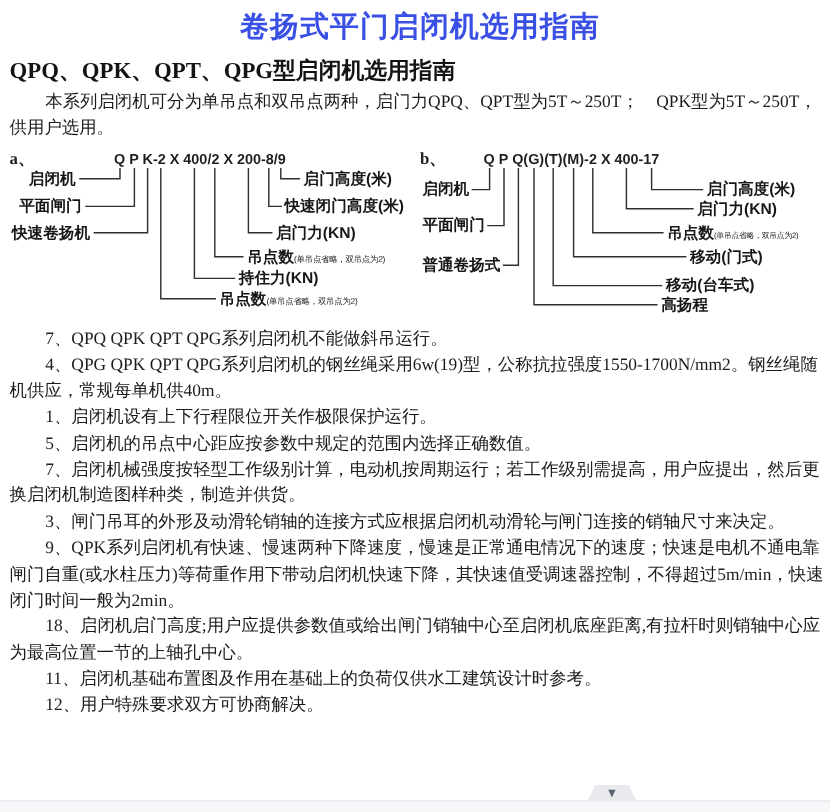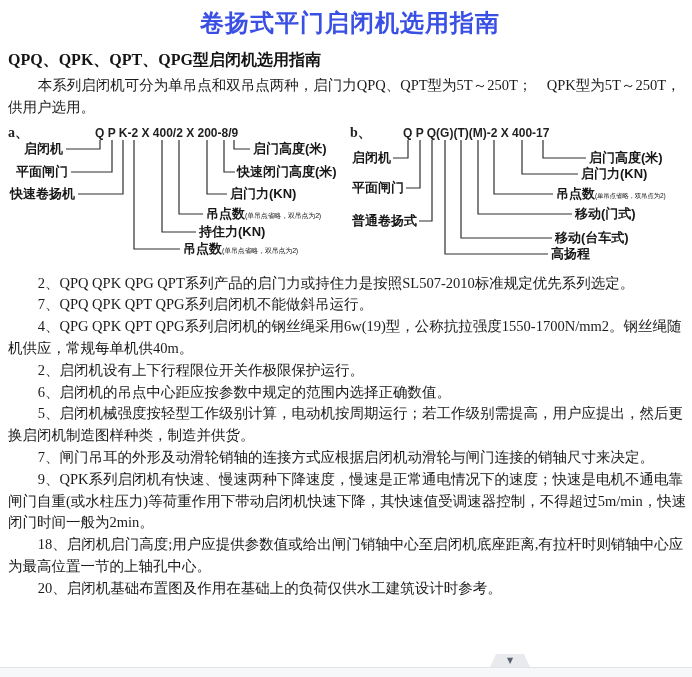--- a/index.html
+++ b/index.html
@@ -7,21 +7,21 @@
     width:692px;height:677px;background:#ffffff;position:relative;overflow:hidden;
     font-family:"Liberation Sans","DejaVu Sans",sans-serif;color:#1c1c1e;
   }
   .page{padding:0 0 0 8px;}
   .title{
     margin:8px 0 0 0;text-align:center;
     font-size:24px;line-height:30px;font-weight:bold;color:#3a4fe4;
     letter-spacing:1px;
   }
   .subtitle{
-    margin:10px 0 0 0;font-size:16px;line-height:23px;font-weight:600;color:#141414;
+    margin:10px 0 0 0;font-size:19px;line-height:23px;font-weight:600;color:#141414;
     font-family:"Liberation Serif","DejaVu Serif",serif;
   }
   .body-text{
     margin:0;font-size:14.5px;line-height:21.8px;text-indent:2.05em;color:#1b1b1b;
     font-family:"Liberation Serif","DejaVu Serif",serif;text-align:left;
   }
   .intro-wrap{margin-top:4px;}
   .diagrams{
     margin-left:-8px;width:692px;height:150px;margin-top:2px;
     display:flex;flex-direction:row;
@@ -111,30 +111,30 @@
       <text class="cn" x="235" y="57">启门力(KN)</text>
       <text class="cn" x="210" y="77"><tspan>吊点数</tspan><tspan class="note-b">(单吊点省略，双吊点为2)</tspan></text>
       <text class="cn" x="229" y="97">移动(门式)</text>
       <text class="cn" x="209" y="121">移动(台车式)</text>
       <text class="cn" x="205" y="137">高扬程</text>
     </svg>
 
   </div>
 
   <div class="notes">
-    <p class="body-text">2、QPQ QPK QPG QPT系列产品的启门力或持住力是按照SL507-2010标准规定优先系列选定。</p>
     <p class="body-text">7、QPQ QPK QPT QPG系列启闭机不能做斜吊运行。</p>
     <p class="body-text">4、QPG QPK QPT QPG系列启闭机的钢丝绳采用6w(19)型，公称抗拉强度1550-1700N/mm2。钢丝绳随机供应，常规每单机供40m。</p>
-    <p class="body-text">2、启闭机设有上下行程限位开关作极限保护运行。</p>
-    <p class="body-text">6、启闭机的吊点中心距应按参数中规定的范围内选择正确数值。</p>
-    <p class="body-text">5、启闭机械强度按轻型工作级别计算，电动机按周期运行；若工作级别需提高，用户应提出，然后更换启闭机制造图样种类，制造并供货。</p>
-    <p class="body-text">7、闸门吊耳的外形及动滑轮销轴的连接方式应根据启闭机动滑轮与闸门连接的销轴尺寸来决定。</p>
+    <p class="body-text">1、启闭机设有上下行程限位开关作极限保护运行。</p>
+    <p class="body-text">5、启闭机的吊点中心距应按参数中规定的范围内选择正确数值。</p>
+    <p class="body-text">7、启闭机械强度按轻型工作级别计算，电动机按周期运行；若工作级别需提高，用户应提出，然后更换启闭机制造图样种类，制造并供货。</p>
+    <p class="body-text">3、闸门吊耳的外形及动滑轮销轴的连接方式应根据启闭机动滑轮与闸门连接的销轴尺寸来决定。</p>
     <p class="body-text">9、QPK系列启闭机有快速、慢速两种下降速度，慢速是正常通电情况下的速度；快速是电机不通电靠闸门自重(或水柱压力)等荷重作用下带动启闭机快速下降，其快速值受调速器控制，不得超过5m/min，快速闭门时间一般为2min。</p>
     <p class="body-text">18、启闭机启门高度;用户应提供参数值或给出闸门销轴中心至启闭机底座距离,有拉杆时则销轴中心应为最高位置一节的上轴孔中心。</p>
-    <p class="body-text">20、启闭机基础布置图及作用在基础上的负荷仅供水工建筑设计时参考。</p>
+    <p class="body-text">11、启闭机基础布置图及作用在基础上的负荷仅供水工建筑设计时参考。</p>
+    <p class="body-text">12、用户特殊要求双方可协商解决。</p>
   </div>
 
 </div>
 
 <div class="scroll-tab">
   <span>▼</span>
 </div>
 <div class="bottom-bar"></div>
 
 </body></html>

